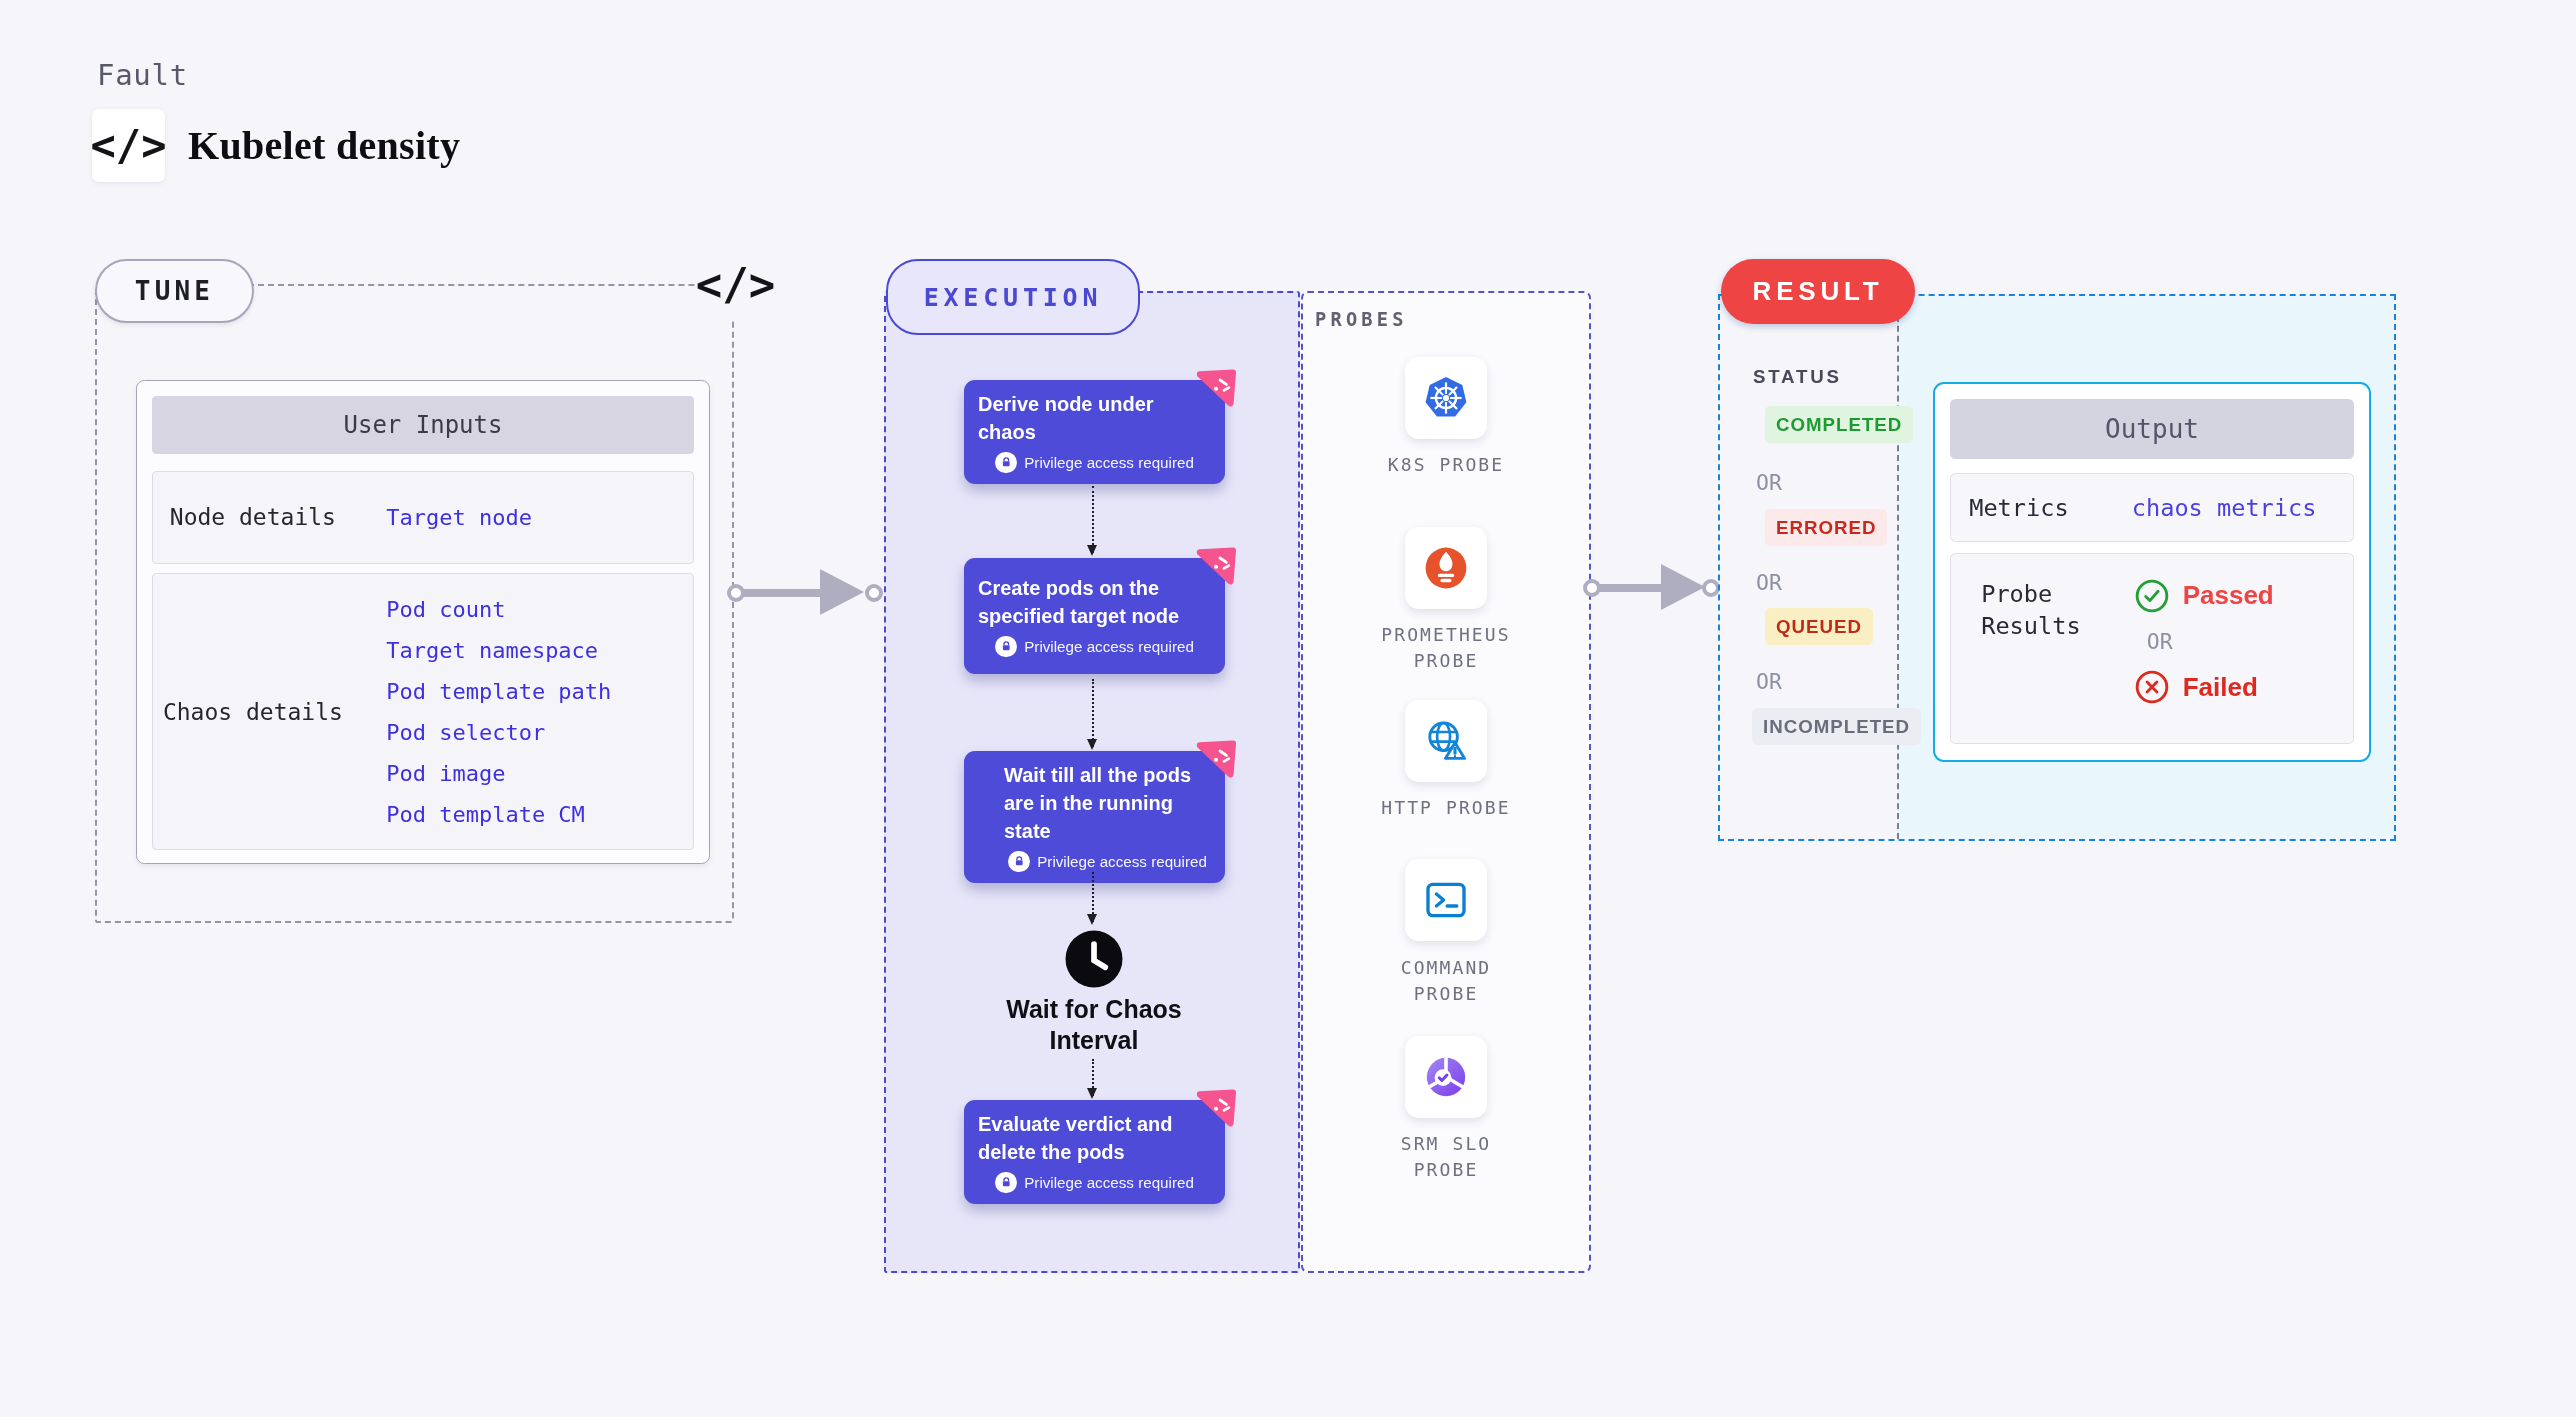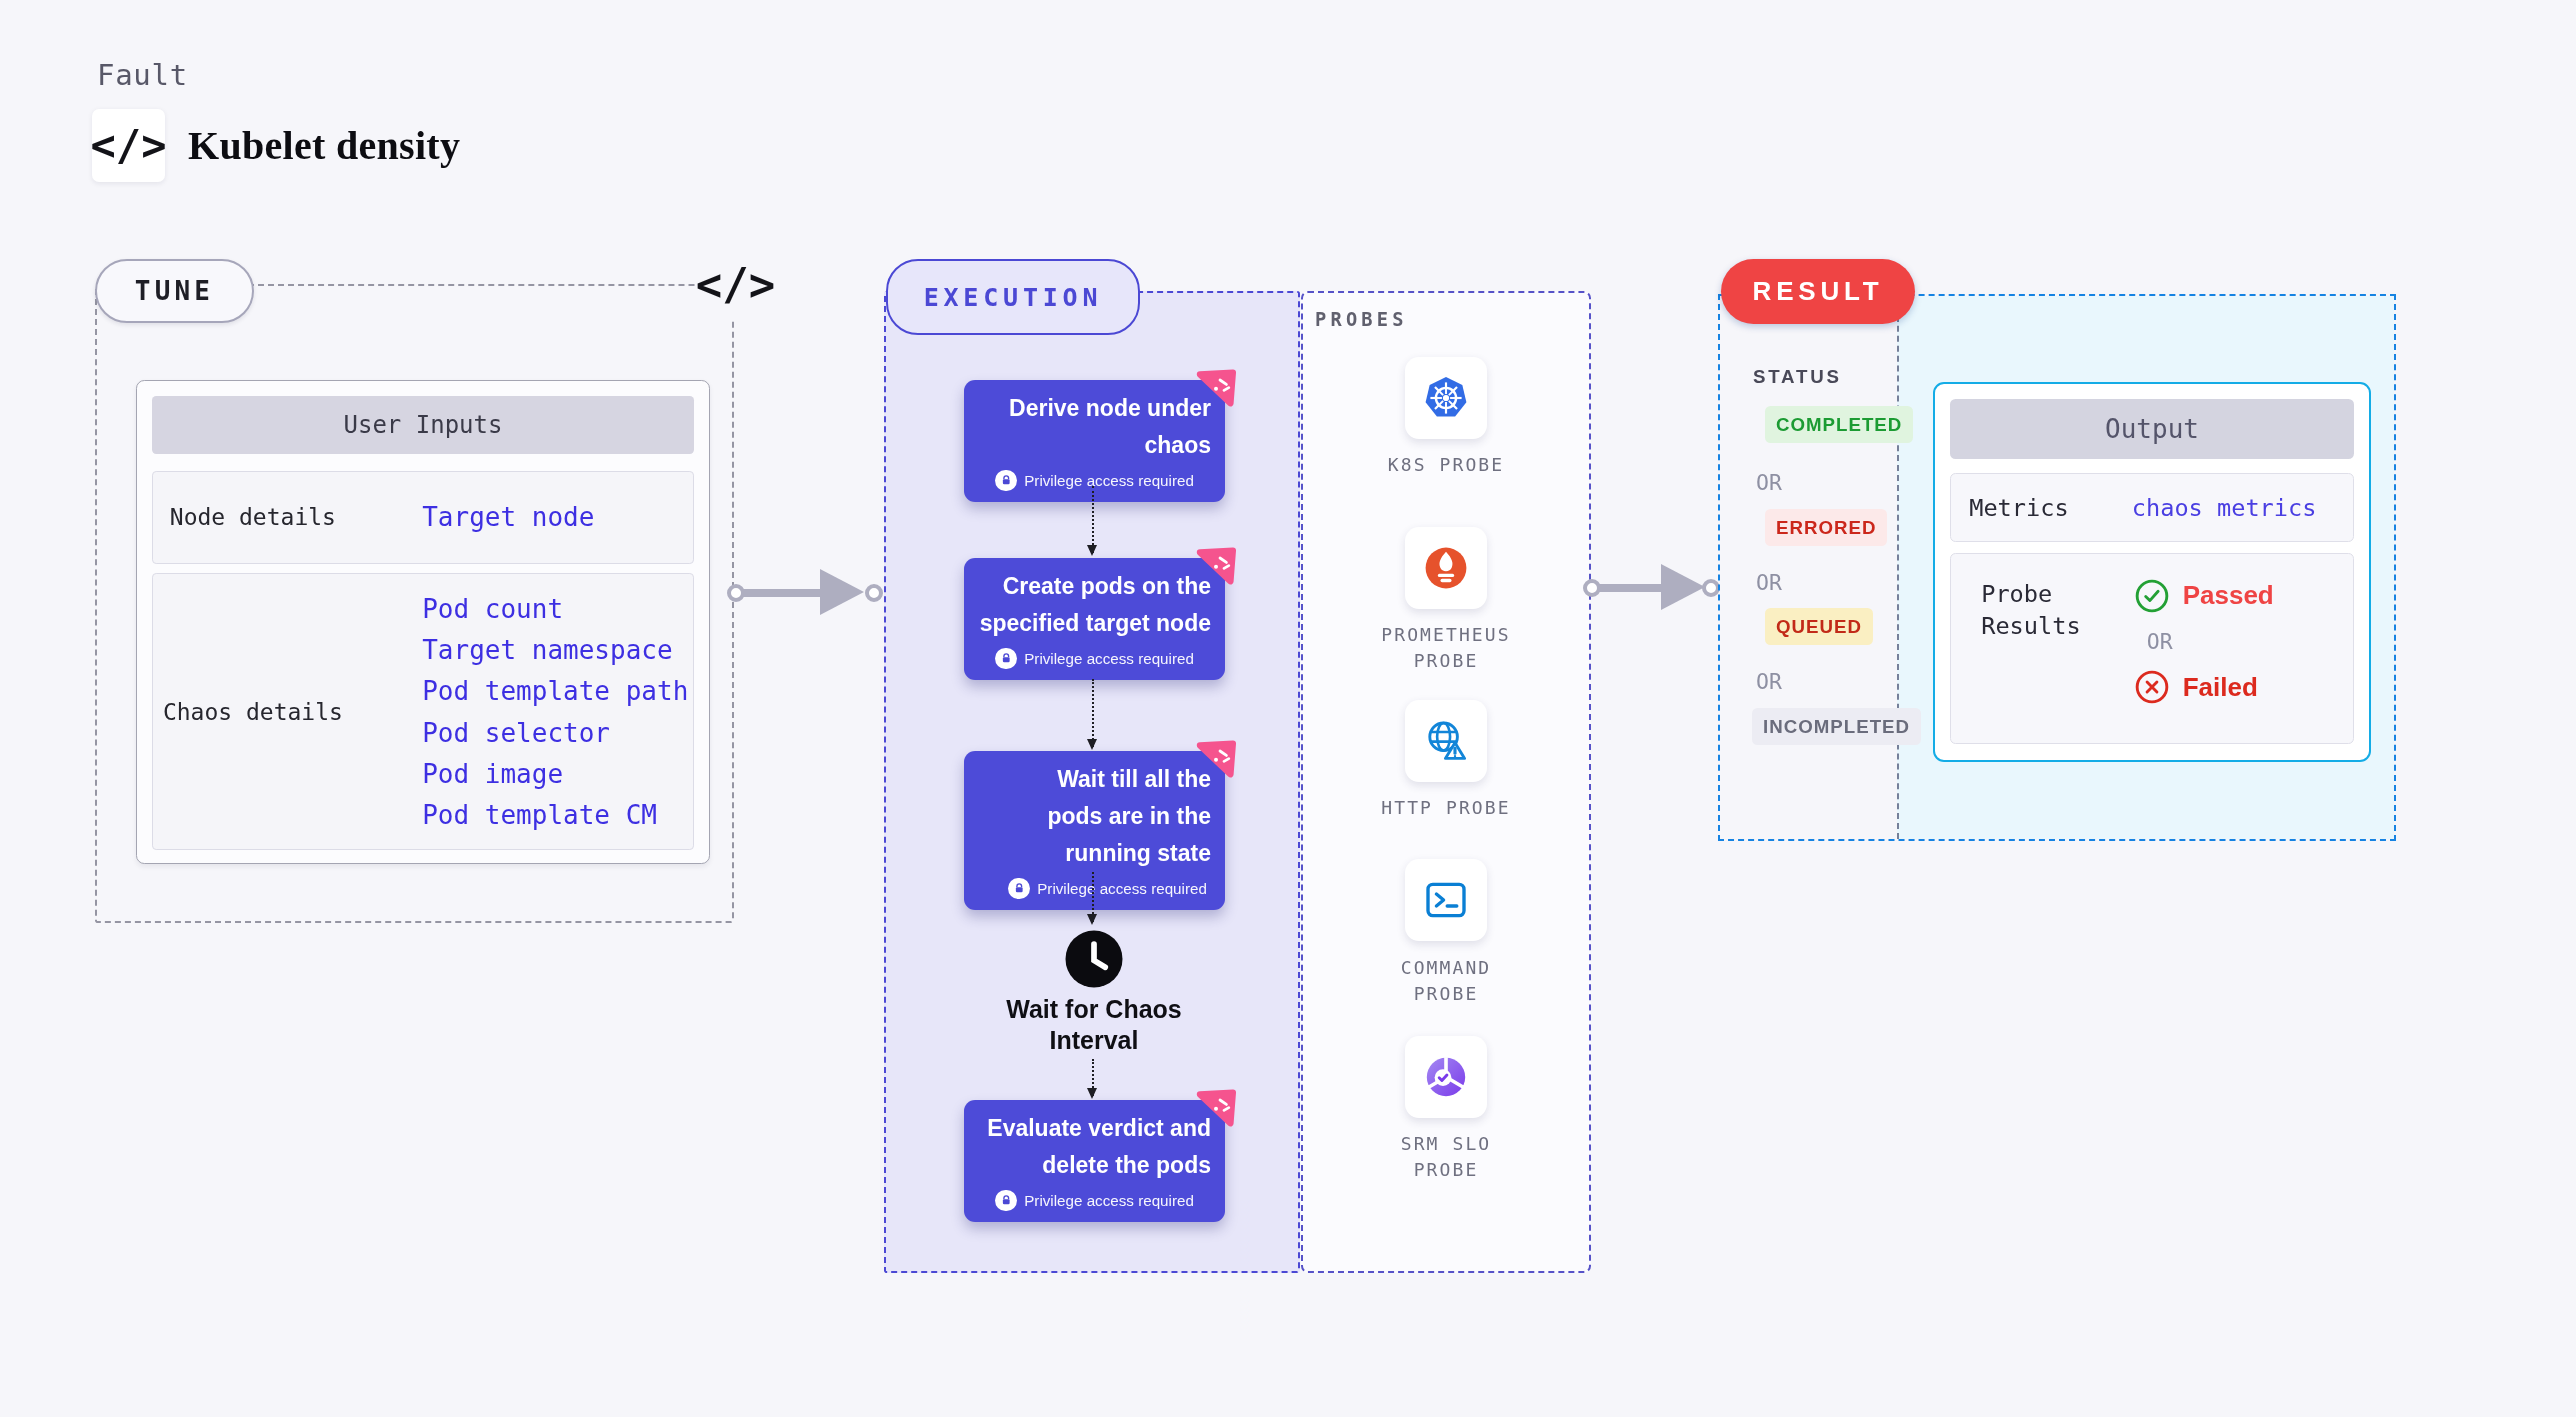--- a/index.html
+++ b/index.html
@@ -43,21 +43,21 @@
   .ui-header { height:58px; background:#D6D5E1; border-radius:4.2px;
     display:flex; align-items:center; justify-content:center;
     font-size:24px; color:#3A3A48; margin-bottom:16.6px; }
   .ui-row { background:#F5F5F9; border:1.4px solid #DCDCE7; border-radius:4.2px;
     display:flex; align-items:center; }
   .ui-row-1 { height:93px; margin-bottom:9.7px; }
   .ui-row-2 { height:277px; }
   .ui-label { font-size:23px; color:#26262E; padding-left:9.7px; width:233px; flex:none; }
   .ui-values { display:flex; flex-direction:column; justify-content:space-around;
     height:100%; padding:14px 0; }
-  .ui-value { font-size:26px; color:#3D2FE2;margin-left:36px; }
+  .ui-value { font-size:22px; color:#3D2FE2; }
 
   
   .flow-arrow { height:0; }
   .dot { position:absolute; width:18px; height:18px; border-radius:50%;
     background:#FFFFFF; border:4.8px solid #AEAEC0; top:-9px; }
   .shaft { position:absolute; height:8.3px; top:-4.2px; background:#AEAEC0; }
   .head { position:absolute; width:0; height:0; top:-23.6px;
     border-top:23.6px solid transparent; border-bottom:23.6px solid transparent;
     border-left:44px solid #AEAEC0; }
 
@@ -65,21 +65,21 @@
   .exec-box { left:884px; top:291px; width:416px; height:982px;
     background:#E7E6F9; border:2.1px dashed #4B48D4; border-radius:2.8px; }
   .exec-pill { left:886px; top:259px; width:254px; height:76px;
     background:#E7E6FA; border:2.8px solid #4B48D4; border-radius:32px;
     display:flex; align-items:center; justify-content:center;
     font-size:25px; font-weight:bold; letter-spacing:4.8px; color:#4B48D4; }
   .step { left:964px; width:261px; background:#4D4BD8; border-radius:11px;
     color:#FFFFFF; display:flex; flex-direction:column; align-items:center;
     justify-content:center; padding:9.7px 14px 11px;
     box-shadow:0 7px 12.5px rgba(40,38,120,.28); }
-  .step-title { font-size:23px; line-height:37px; font-weight:bold; text-align:right; }
+  .step-title { font-size:20px; line-height:28px; font-weight:bold; text-align:left; }
   .priv { display:flex; align-items:center; gap:7.6px; margin-top:6.2px; }
   .priv-lock { width:21.5px; height:21.5px; border-radius:50%; background:#FFFFFF;
     display:flex; align-items:center; justify-content:center; flex:none; }
   .priv-text { font-size:15.2px; color:rgba(255,255,255,.95); }
   .pink-corner { position:absolute; top:-12.5px; right:-11px; width:40px; height:40px; }
   .connector { left:1092px; width:0; border-left:2.8px dotted #1E1E24; }
   .connector::after { content:""; position:absolute; left:-7px; bottom:-2.8px;
     border:solid transparent; border-width:11px 5.5px 0 5.5px; border-top-color:#1E1E24; }
   .clock-wrap { left:1064px; top:929px; width:60px; height:60px; }
   .wait-label { left:983px; top:994px; width:222px; text-align:center;

